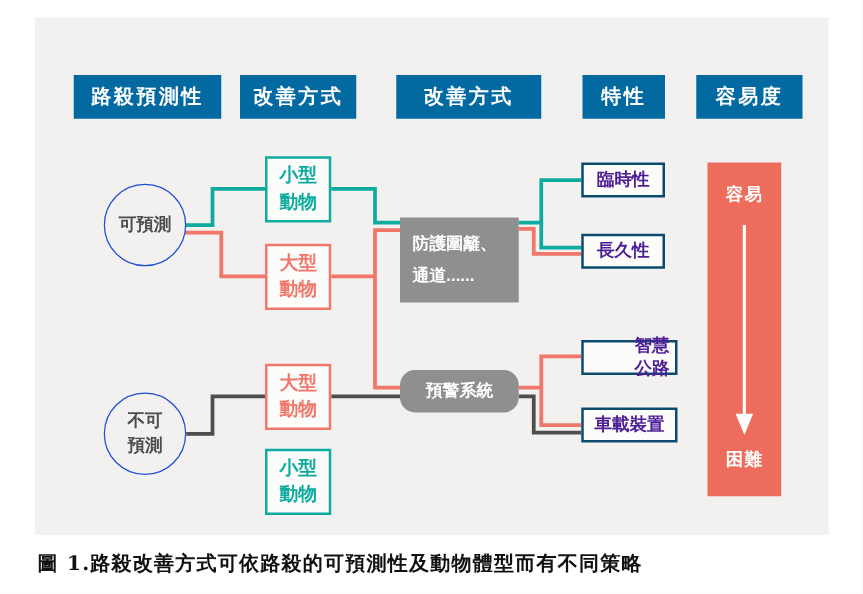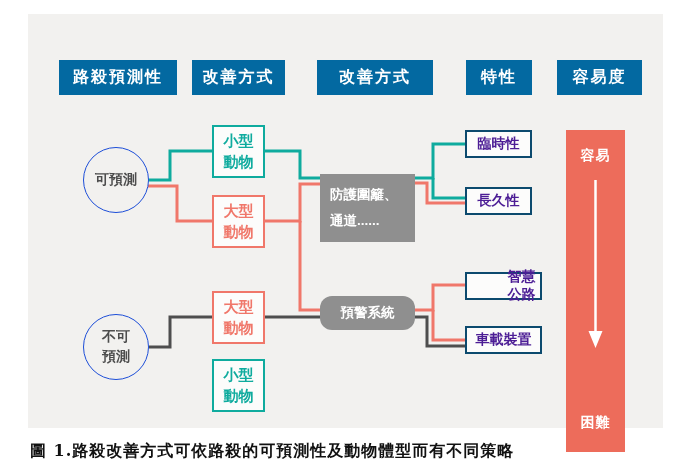--- a/index.html
+++ b/index.html
@@ -19,21 +19,21 @@
           color:#4d4d4d;font-size:14px;font-weight:bold;line-height:1.4;}
   .animal{background:#fcfcfb;border:2px solid;font-size:15px;font-weight:bold;
           line-height:1.35;}
   .animal.teal{border-color:#0fab9e;color:#0fab9e;}
   .animal.salmon{border-color:#f0776a;color:#f0776a;}
   .graybox{background:#8f8f8f;color:#ffffff;font-size:13.5px;font-weight:bold;
            line-height:1.9;}
   .graybox.left{justify-content:flex-start;text-align:left;padding-left:10px;}
   .outcome{background:#fcfcfb;border:2px solid #0c4a6e;color:#4c1d95;
            font-size:14px;font-weight:bold;}
-  .bar{left:566px;top:130px;width:59px;height:322px;background:#ed6c5b;z-index:1;
+  .bar{left:566px;top:130px;width:59px;height:267px;background:#ed6c5b;z-index:1;
        display:flex;flex-direction:column;align-items:center;}
   .bar-label{color:#ffffff;font-size:14px;font-weight:bold;letter-spacing:1px;}
   .bar-label.easy{margin-top:17px;}
   .bar-label.hard{position:absolute;bottom:20px;text-align:right;}
   .caption{left:30px;top:441px;width:650px;color:#111111;font-size:16px;
            font-family:"DejaVu Serif","Liberation Serif",serif;
            font-weight:bold;letter-spacing:1px;z-index:3;position:absolute;}
 </style>
 </head>
 <body>

